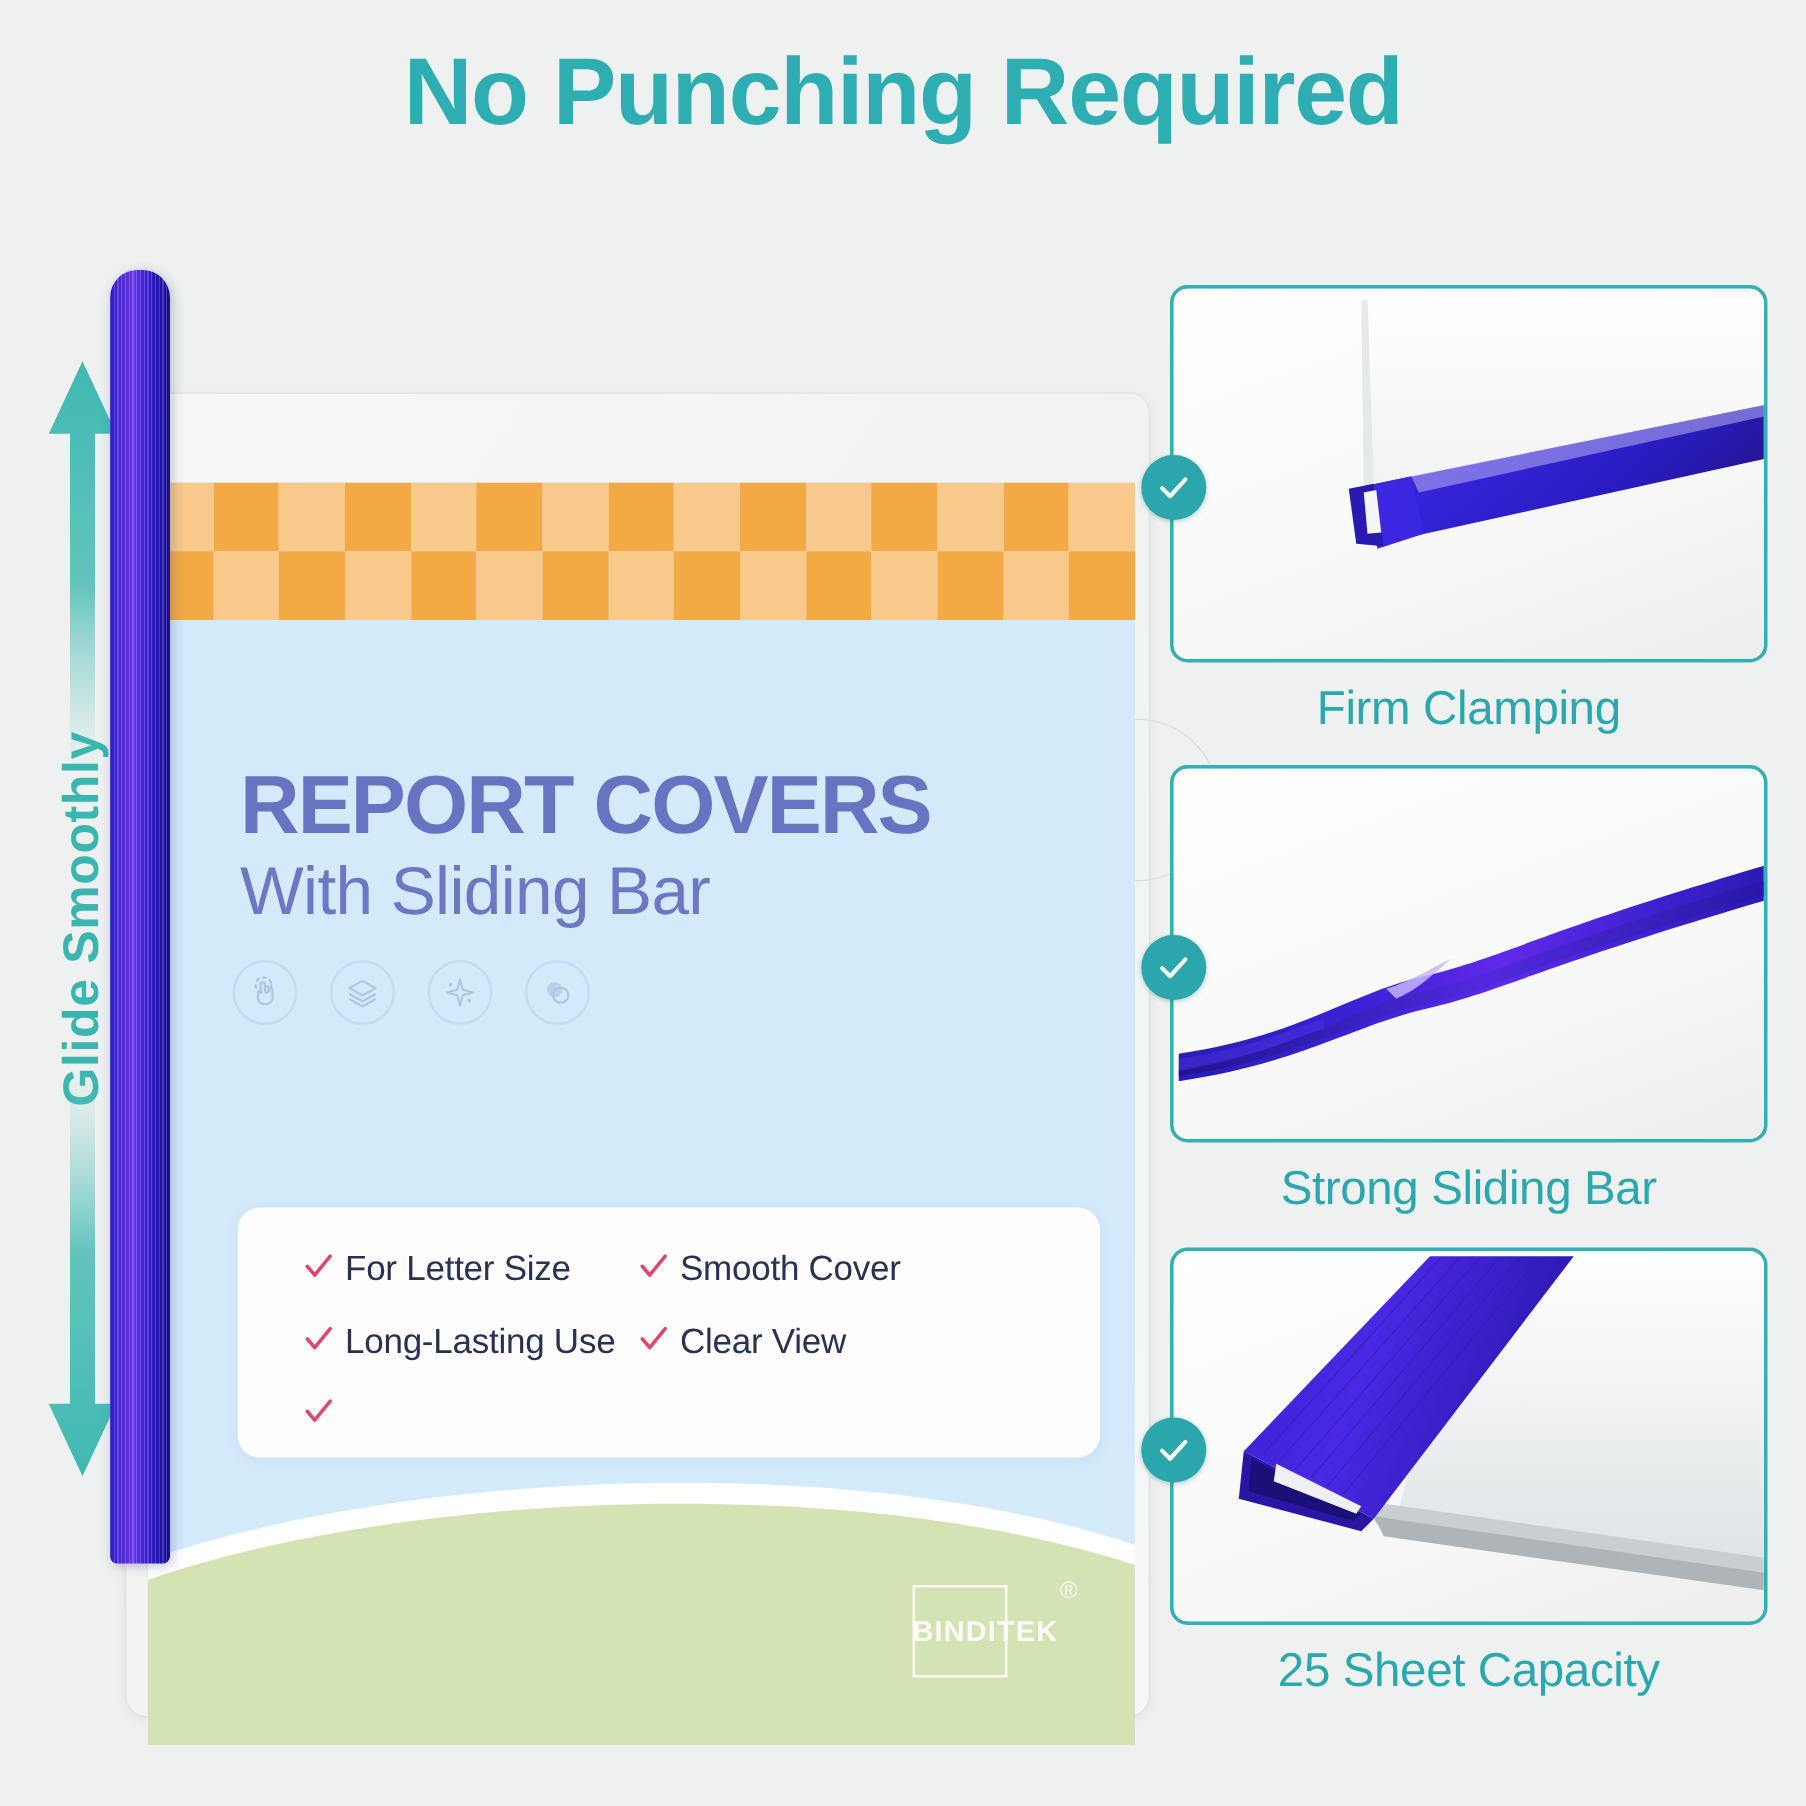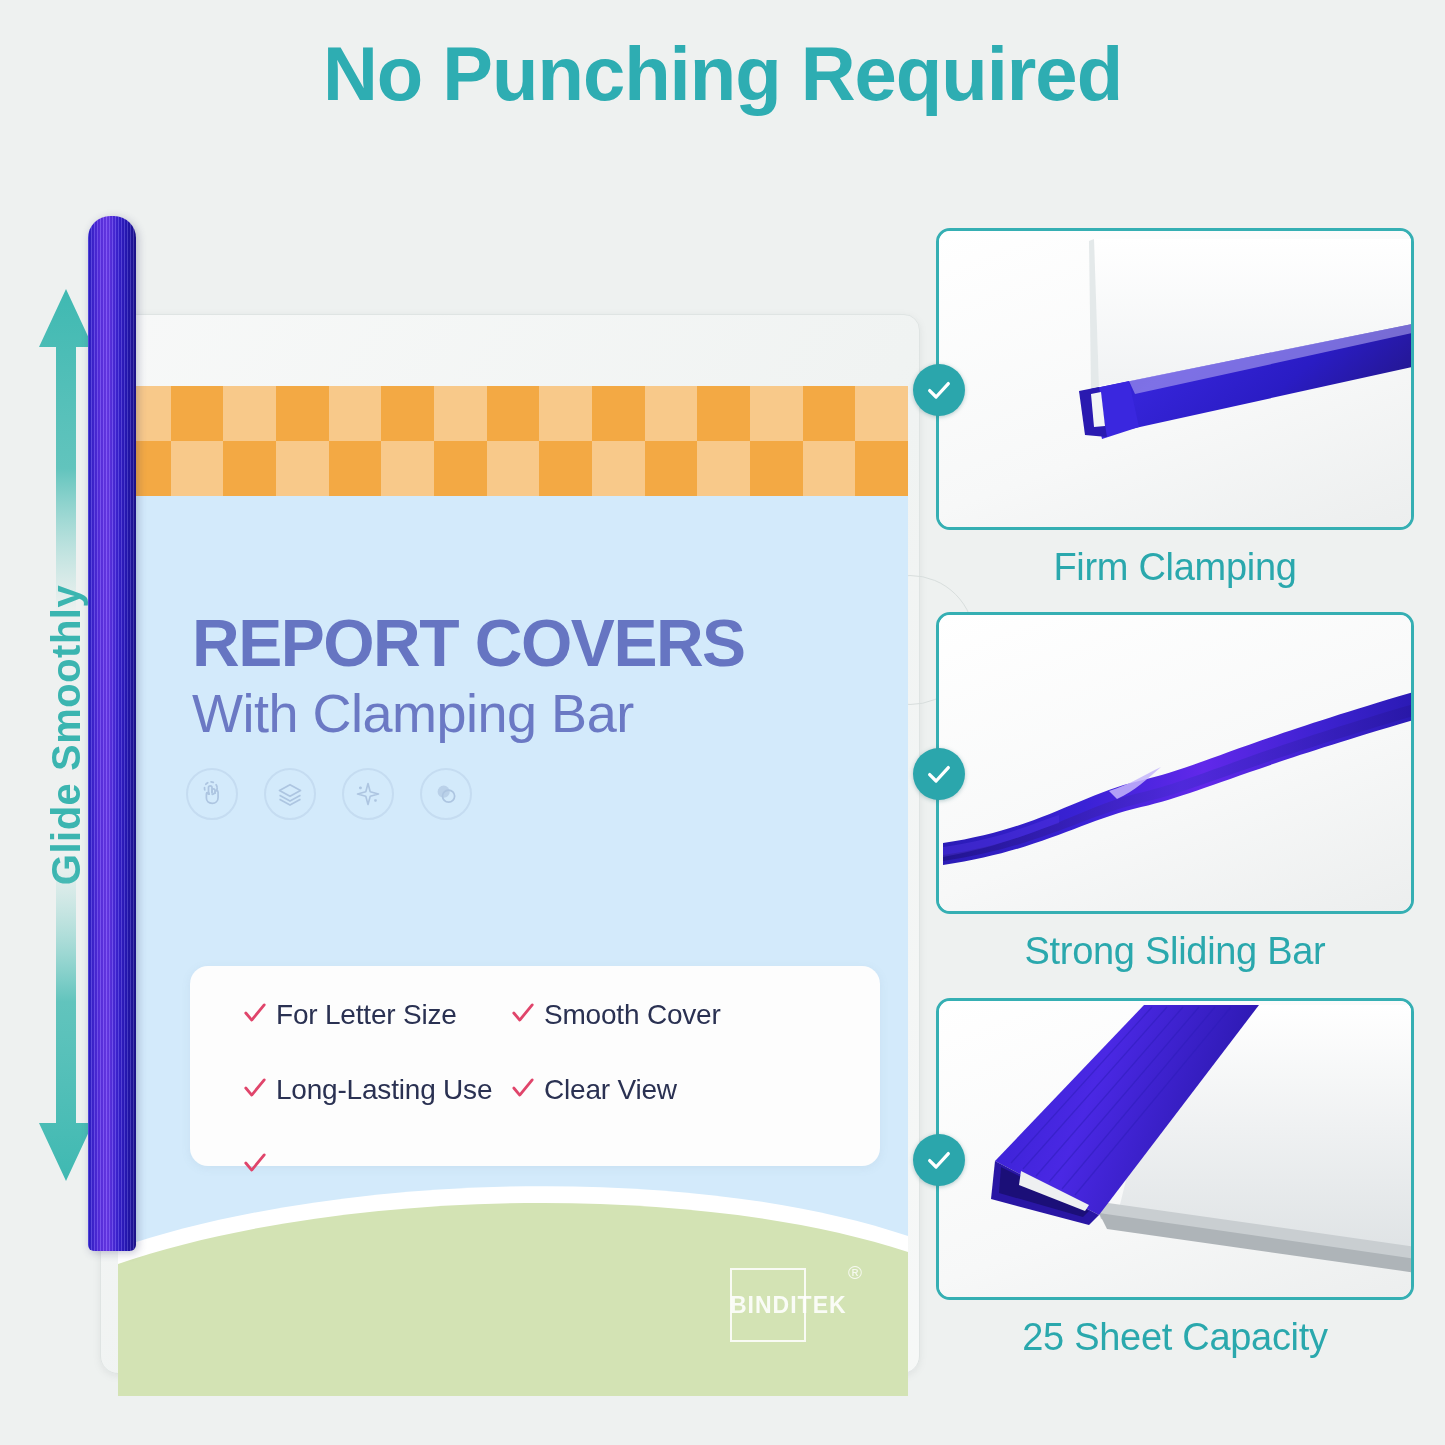--- a/index.html
+++ b/index.html
@@ -93,21 +93,21 @@
   
   #checklist {
     position:absolute; left:72px; top:580px;
     width:690px; height:200px;
     background:#fdfdfd; border-radius:18px;
     box-shadow:0 2px 10px rgba(110,135,160,.10);
     padding:20px 0 0 0;
   }
   #checklist-grid {
     display:grid; grid-template-columns:268px auto;
-    row-gap:17px; padding-left:52px;
+    row-gap:0px; padding-left:52px;
   }
   .check-item { display:flex; align-items:center; height:58px; }
   .check-mark { width:34px; flex:none; }
   .check-label {
     font-size:28px; color:#2a3152; font-weight:normal; letter-spacing:-0.2px;
   }
 
   
   #wave { position:absolute; left:0; bottom:0; width:790px; height:240px; }
 
@@ -234,21 +234,21 @@
         <div class="checker-cell" style="left: 421.333px; top: 55px; width: 52.6667px; background: rgb(243, 169, 68);"></div>
         <div class="checker-cell" style="left: 474px; top: 55px; width: 52.6667px; background: rgb(248, 201, 138);"></div>
         <div class="checker-cell" style="left: 526.667px; top: 55px; width: 52.6667px; background: rgb(243, 169, 68);"></div>
         <div class="checker-cell" style="left: 579.333px; top: 55px; width: 52.6667px; background: rgb(248, 201, 138);"></div>
         <div class="checker-cell" style="left: 632px; top: 55px; width: 52.6667px; background: rgb(243, 169, 68);"></div>
         <div class="checker-cell" style="left: 684.667px; top: 55px; width: 52.6667px; background: rgb(248, 201, 138);"></div>
         <div class="checker-cell" style="left: 737.333px; top: 55px; width: 52.6667px; background: rgb(243, 169, 68);"></div>
       </div>
 
     <div id="page-title">REPORT COVERS</div>
-    <div id="page-subtitle">With Clamping Bar</div>
+    <div id="page-subtitle">With Sliding Bar</div>
 
     <div id="feature-icons">
       <div class="feature-icon">
         <svg width="28" height="28" viewBox="0 0 24 24" fill="none" stroke="#8fa8cc" stroke-width="1.5" stroke-linecap="round">
           <path d="M9 11V6.5a1.5 1.5 0 0 1 3 0V11"></path>
           <path d="M12 10.5V9a1.3 1.3 0 0 1 2.6 0v2"></path>
           <path d="M14.6 11.3v-.8a1.3 1.3 0 0 1 2.6 0V15c0 3-2 5-5 5s-5-1.8-5-4.5V12a1.2 1.2 0 0 1 2.4 0"></path>
           <circle cx="11" cy="7" r="5.4" stroke-dasharray="2 3"></circle>
         </svg>
       </div>

